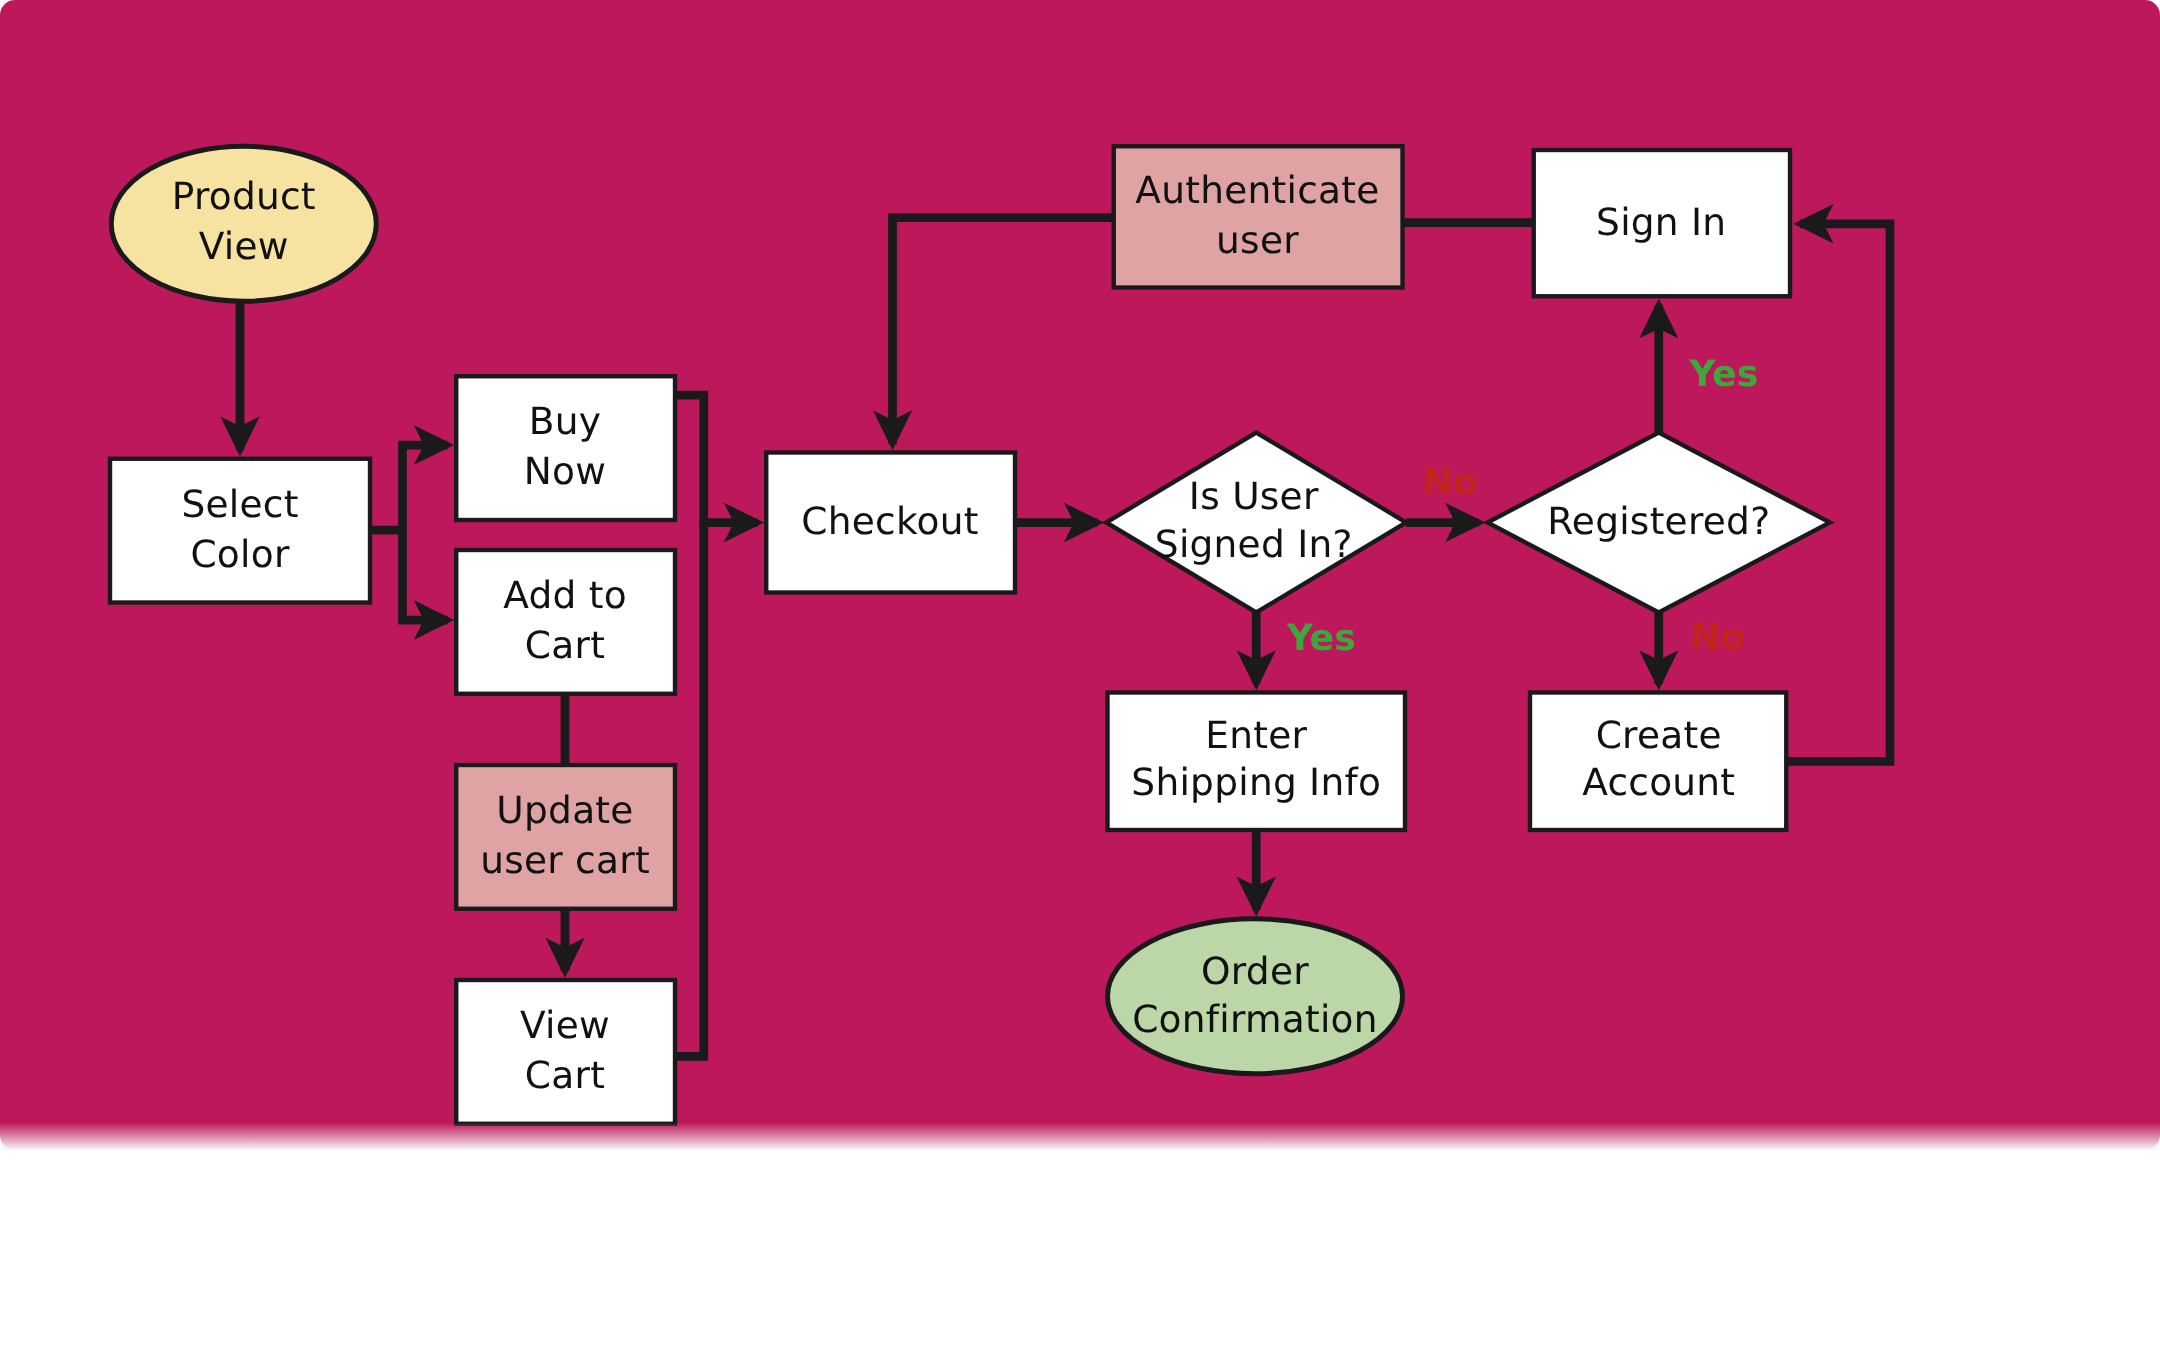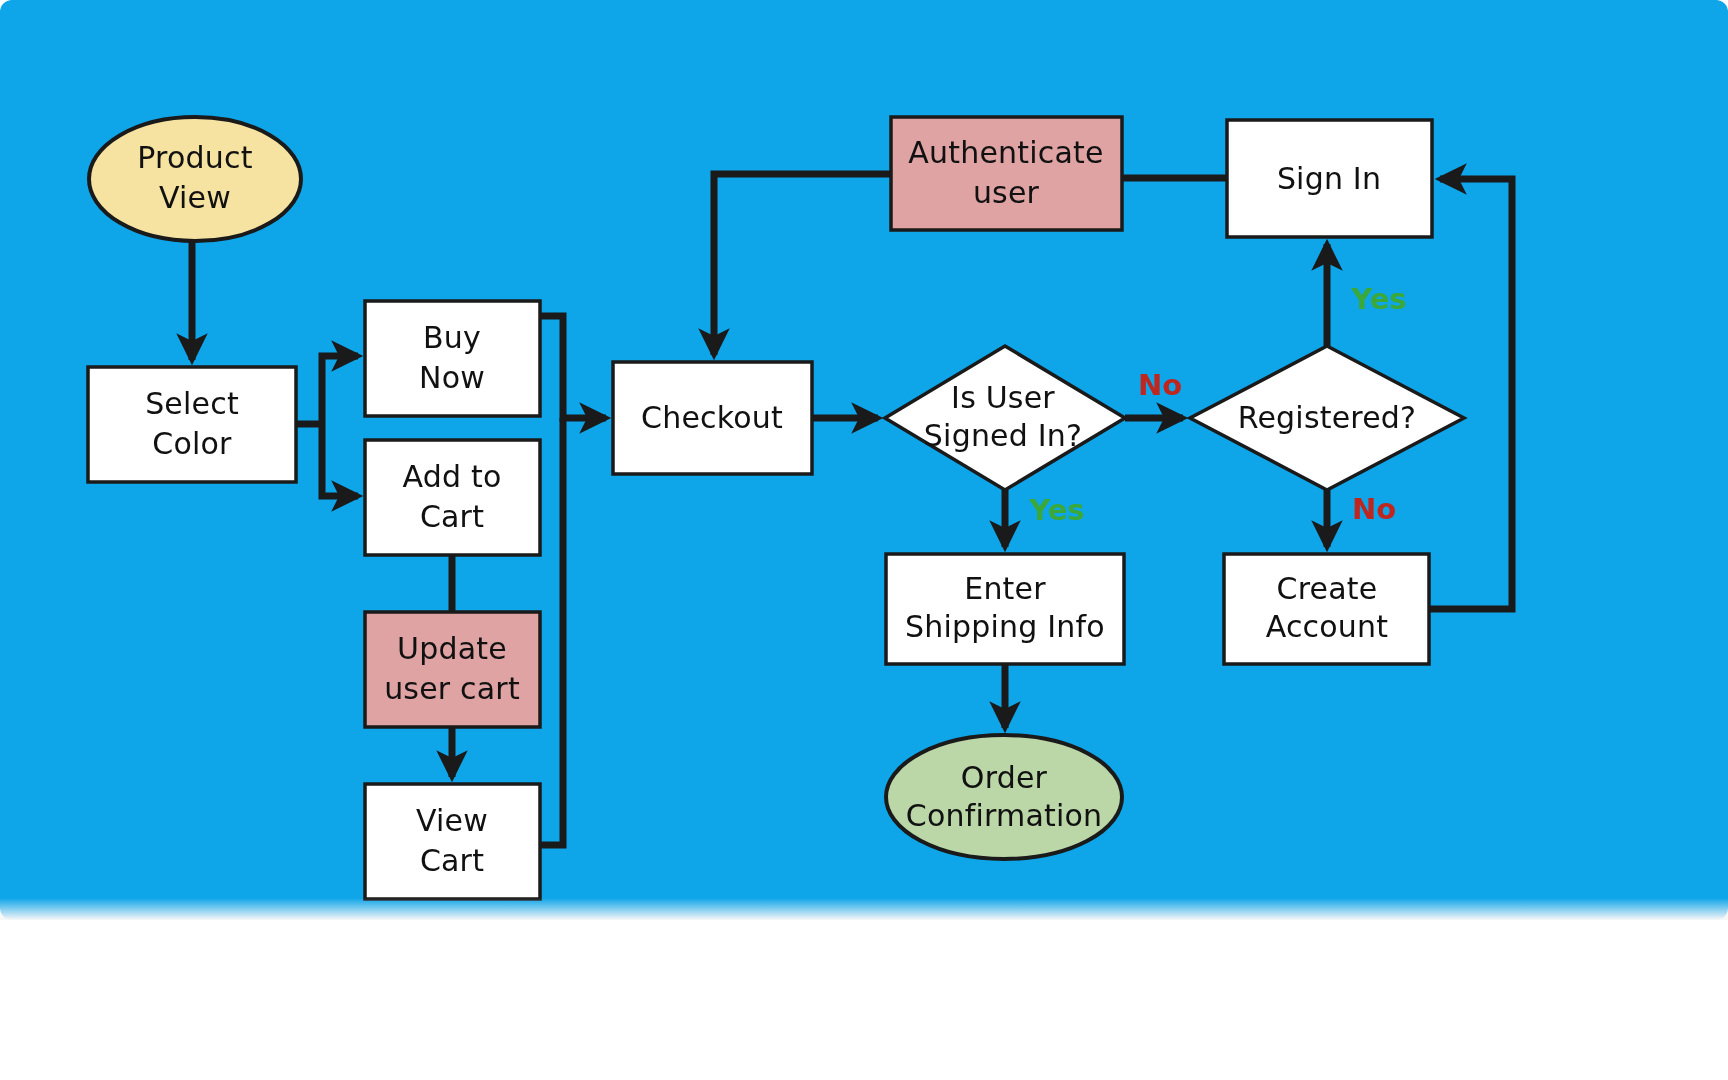--- a/index.html
+++ b/index.html
@@ -10,21 +10,21 @@
   body {
     width: 1728px;
     height: 1080px;
     overflow: hidden;
     font-family: "DejaVu Sans", "Liberation Sans", sans-serif;
   }
   #canvas {
     position: relative;
     width: 1728px;
     height: 920px;
-    background: #0ea5e9;
+    background: #be185d;
     border-radius: 12px;
   }
   #flow {
     display: block;
     width: 1728px;
     height: 1080px;
   }
   .node-shape {
     stroke: #1a1a1a;
     stroke-width: 4;

